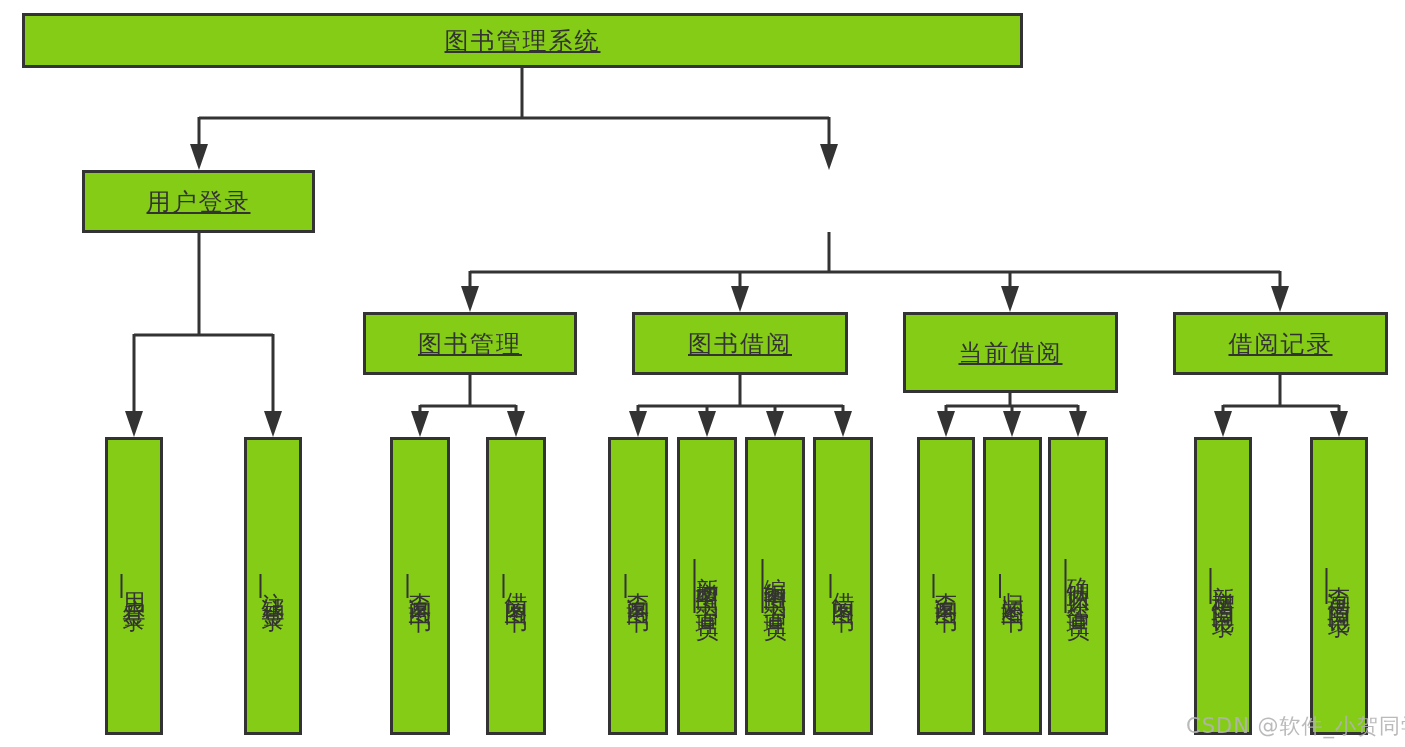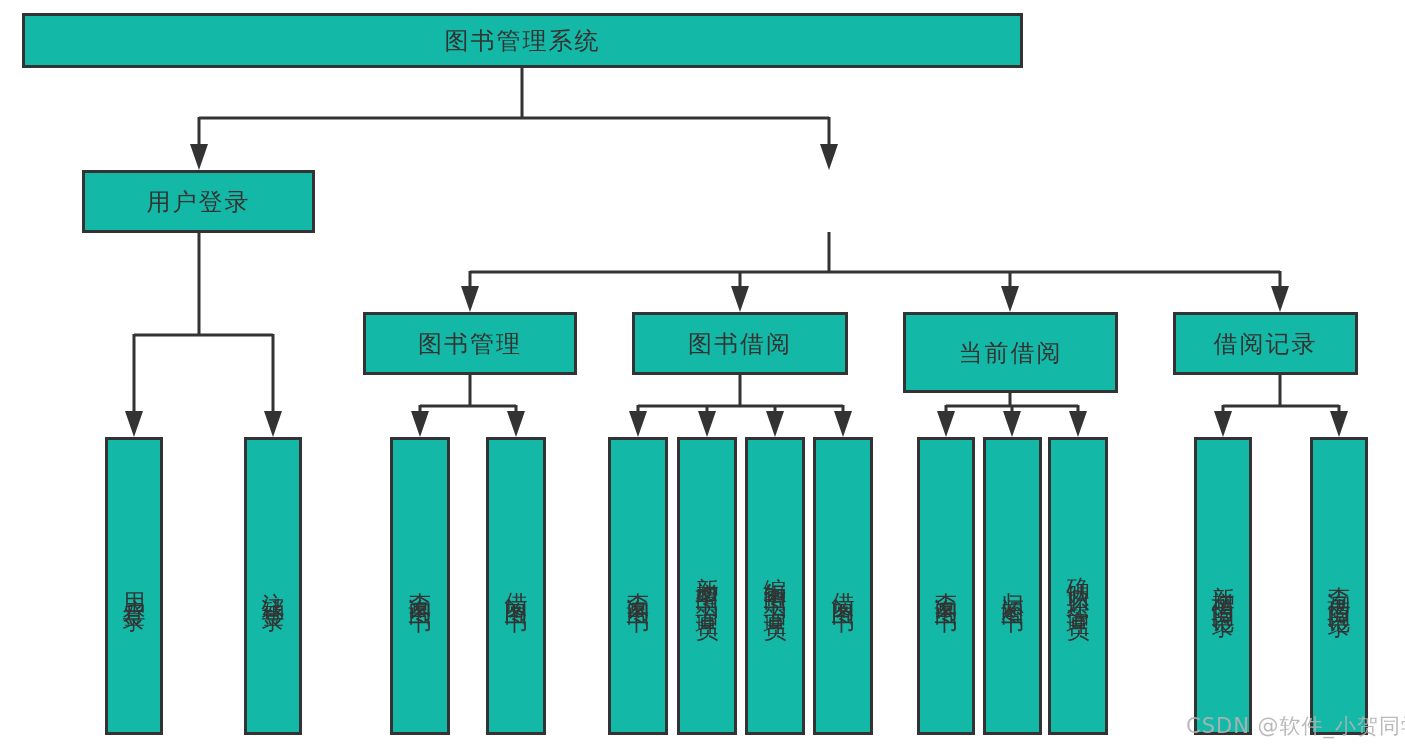--- a/index.html
+++ b/index.html
@@ -13,38 +13,39 @@
   body{
     width:1405px;height:747px;
     background:var(--background);
     font-family:"DejaVu Sans","Liberation Sans",sans-serif;
     position:relative;overflow:hidden;
   }
   .stage{position:absolute;left:0;top:0;width:1405px;height:747px;}
   svg.connectors{position:absolute;left:0;top:0;z-index:1;pointer-events:none;}
   .node{
     position:absolute;z-index:2;box-sizing:border-box;
-    border:3px solid var(--box-border);background:#14b8a6;
+    border:3px solid var(--box-border);background:#84cc16;
     display:flex;align-items:center;justify-content:center;
     color:var(--text);
+    text-decoration:underline;
   }
   .node.h{font-size:24px;letter-spacing:2px;line-height:1;}
   .node.leaf span{
     writing-mode:vertical-rl;text-orientation:mixed;
     font-size:23px;letter-spacing:6px;line-height:1;
     white-space:nowrap;color:var(--text);
   }
   
   .n-root {left:22px;  top:13px;  width:1001px;height:55px;}
   .n-user {left:82px;  top:170px; width:233px; height:63px;}
   .n-mgmt {left:712px; top:170px; width:234px; height:63px;}
   .n-rec  {left:363px; top:312px; width:214px; height:63px;}
   .n-bor  {left:632px; top:312px; width:216px; height:63px;}
   .n-cur  {left:903px; top:312px; width:215px; height:81px;}
-  .n-recd {left:1173px;top:312px; width:185px; height:63px;}
+  .n-recd {left:1173px;top:312px; width:215px; height:63px;}
   
   .leaf{top:437px;height:298px;}
   .l0 {left:105px; width:58px;}
   .l1 {left:244px; width:58px;}
   .l2 {left:390px; width:60px;}
   .l3 {left:486px; width:60px;}
   .l4 {left:608px; width:60px;}
   .l5 {left:677px; width:60px;}
   .l6 {left:745px; width:60px;}
   .l7 {left:813px; width:60px;}

